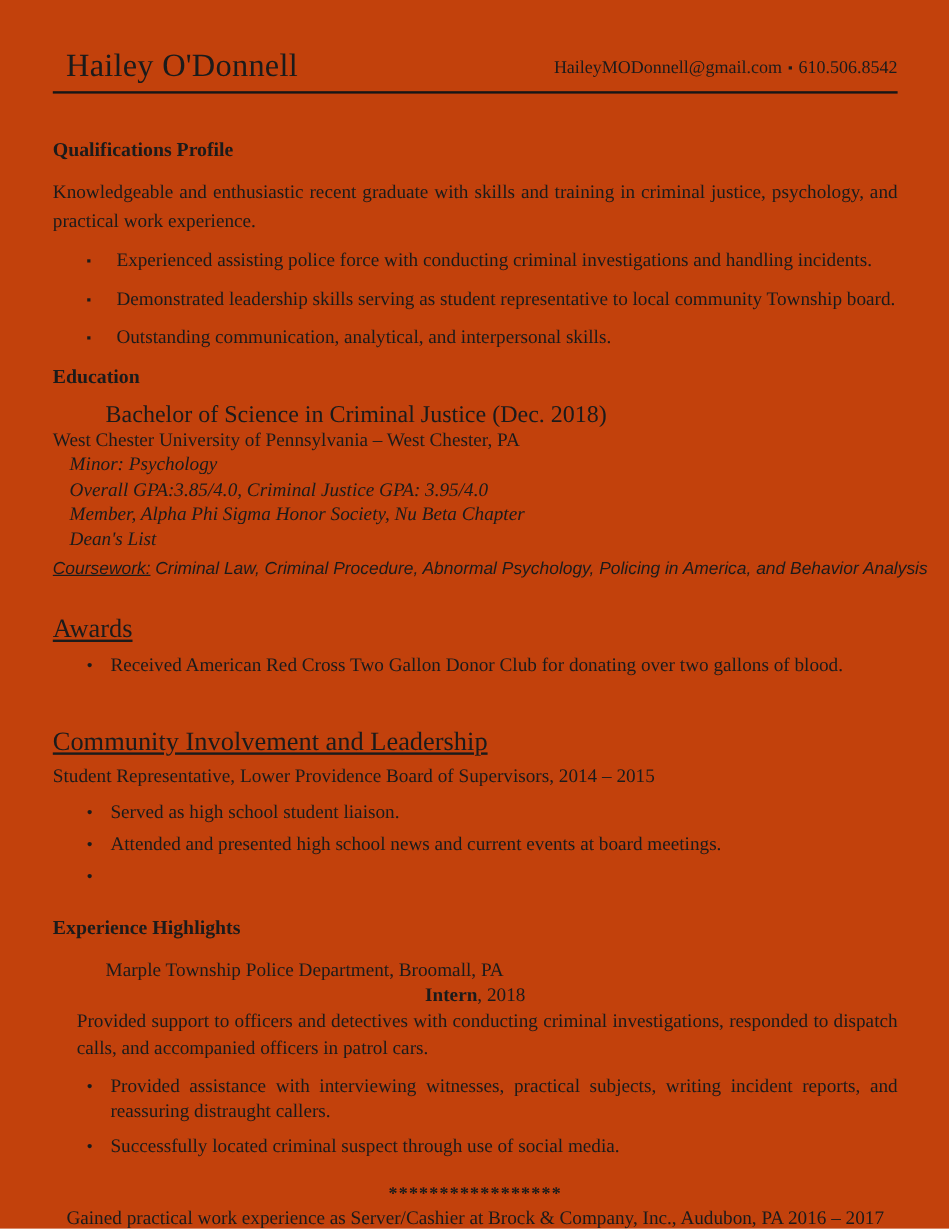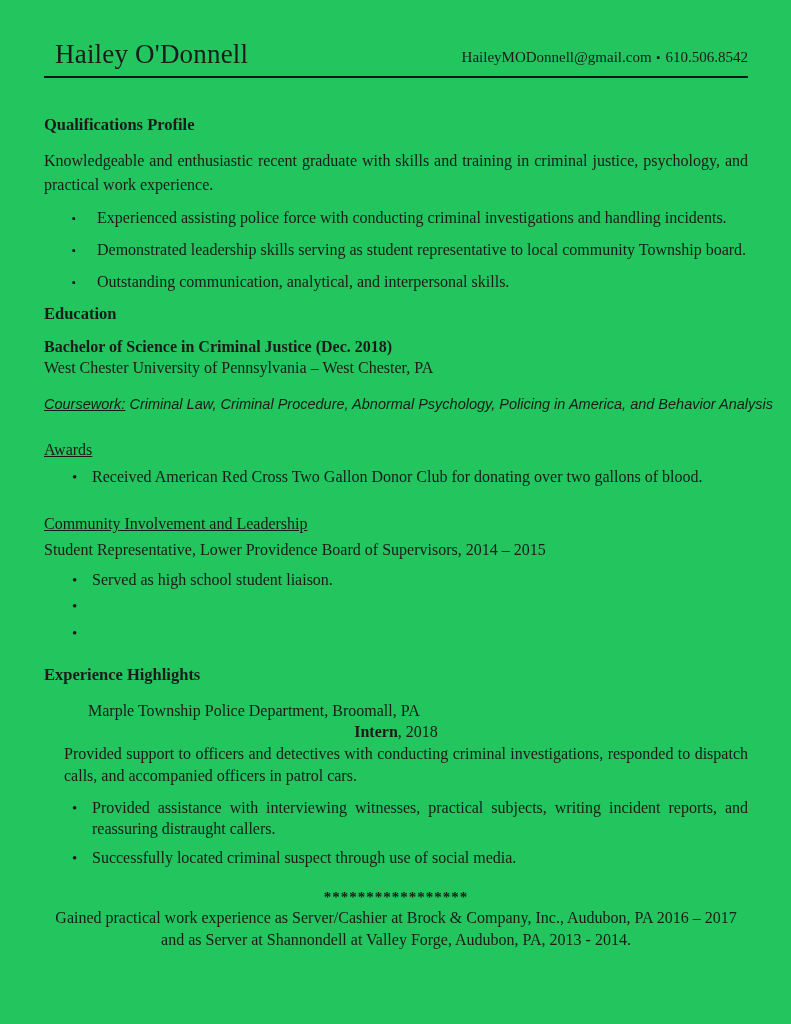--- a/index.html
+++ b/index.html
@@ -1,78 +1,78 @@
 <!DOCTYPE html>
 <html><head>
 <meta charset="utf-8">
 <style>
   * { margin:0; padding:0; box-sizing:border-box; }
   html,body { background:#ffffff; }
   .page {
     position:relative;
     width:791px; height:1024px;
-    background:#22c55e;
+    background:#c2410c;
     color:#1b1b1b;
     font-family:"Liberation Serif","DejaVu Serif",serif;
     overflow:hidden;
     margin:0 auto;
   }
   .content { padding:0 43px 0 44px; }
 
   
   .header-row {
     display:flex; justify-content:space-between; align-items:flex-end;
     padding-top:40px;
   }
   .name { font-size:27px; line-height:1.05; padding-left:11px; letter-spacing:0.2px; }
   .contact { text-align:right; font-size:15px; line-height:21px; }
   .contact .sep { display:inline-block; margin:0 5px; font-size:11px; vertical-align:1px; }
   .rule { border-bottom:2.5px solid #161616; margin-top:8px; }
 
   
   .sec-heading { font-size:16.5px; font-weight:bold; }
-  .sec-heading-u { font-size:16px; font-weight:normal; text-decoration:underline; }
+  .sec-heading-u { font-size:22px; font-weight:normal; text-decoration:underline; }
   .body-text { font-size:16px; line-height:24px; }
   .justify { text-align:justify; }
 
   ul.blist { list-style:none; }
   ul.blist li { display:flex; font-size:16px; line-height:20.5px; }
   .marker { flex:none; }
   .sq-list { padding-left:28px; margin-top:11px; }
   .sq-list li { margin-bottom:11.5px; }
   .sq-list .marker { width:25px; font-size:11px; line-height:20.5px; }
   .rd-list { padding-left:28px; }
   .rd-list .marker { width:20px; font-size:15px; }
 
   
   .qual-heading { margin-top:37px; }
   .qual-summary { margin-top:14px; }
 
   
   .edu-heading { }
-  .degree { margin-top:12px; font-size:16px; font-weight:bold; line-height:21px; }
+  .degree { margin-top:12px; font-size:20px; font-weight:normal; line-height:21px;margin-left:44px; }
   .school { font-size:16px; line-height:21px; }
   .edu-details { padding-left:14px; }
   .edu-details div { font-style:italic; font-size:16px; line-height:20.5px; }
   .coursework {
-    margin-top:16px;
+    margin-top:4px;
     font-family:"Liberation Sans","DejaVu Sans",sans-serif;
     font-style:italic; font-size:14.5px; line-height:21px;
     white-space:nowrap;
     text-align:right;
   }
   .coursework .label { text-decoration:underline; }
 
   
   .awards-heading { margin-top:26px; }
   .awards-list { margin-top:8px; }
   .awards-list li { margin-bottom:0; }
 
   
-  .community-heading { margin-top:27px; }
+  .community-heading { margin-top:39px; }
   .community-role { margin-top:6px; font-size:16px; line-height:21px; }
   .community-list { margin-top:10px; }
   .community-list li { margin-bottom:6px; }
 
   
   .exp-heading { margin-top:22px; }
   .employer { margin-top:15px; font-size:16px; line-height:21px;margin-left:44px; }
   .job-line { font-size:16px; line-height:22px;text-align:center; }
   .job-title { font-weight:bold; }
   .exp-summary { font-size:16px; line-height:22px;margin-left:20px; }
@@ -121,20 +121,26 @@
           <span class="marker">▪</span>
           <span class="btext">Outstanding communication, analytical, and interpersonal skills.</span>
         </li>
       </ul>
     </div>
 
     <div>
       <div class="sec-heading edu-heading">Education</div>
       <div class="degree">Bachelor of Science in Criminal Justice (Dec. 2018)</div>
       <div class="school">West Chester University of Pennsylvania – West Chester, PA</div>
+      <div class="edu-details">
+        <div>Minor: Psychology</div>
+        <div>Overall GPA:3.85/4.0, Criminal Justice GPA: 3.95/4.0</div>
+        <div>Member, Alpha Phi Sigma Honor Society, Nu Beta Chapter</div>
+        <div>Dean's List</div>
+      </div>
       <div class="coursework"><span class="label">Coursework:</span><span> Criminal Law, Criminal Procedure, Abnormal Psychology, Policing in America, and Behavior Analysis</span></div>
     </div>
 
     <div>
       <div class="sec-heading-u awards-heading">Awards</div>
       <ul class="blist rd-list awards-list">
         <li>
           <span class="marker">•</span>
           <span class="btext">Received American Red Cross Two Gallon Donor Club for donating over two gallons of blood.</span>
         </li>
@@ -144,20 +150,21 @@
     <div>
       <div class="sec-heading-u community-heading">Community Involvement and Leadership</div>
       <div class="community-role">Student Representative, Lower Providence Board of Supervisors, 2014 – 2015</div>
       <ul class="blist rd-list community-list">
         <li>
           <span class="marker">•</span>
           <span class="btext">Served as high school student liaison.</span>
         </li>
         <li>
           <span class="marker">•</span>
+          <span class="btext">Attended and presented high school news and current events at board meetings.</span>
         </li>
         <li>
           <span class="marker">•</span>
         </li>
       </ul>
     </div>
 
     <div>
       <div class="sec-heading exp-heading">Experience Highlights</div>
       <div class="employer">Marple Township Police Department, Broomall, PA</div>

